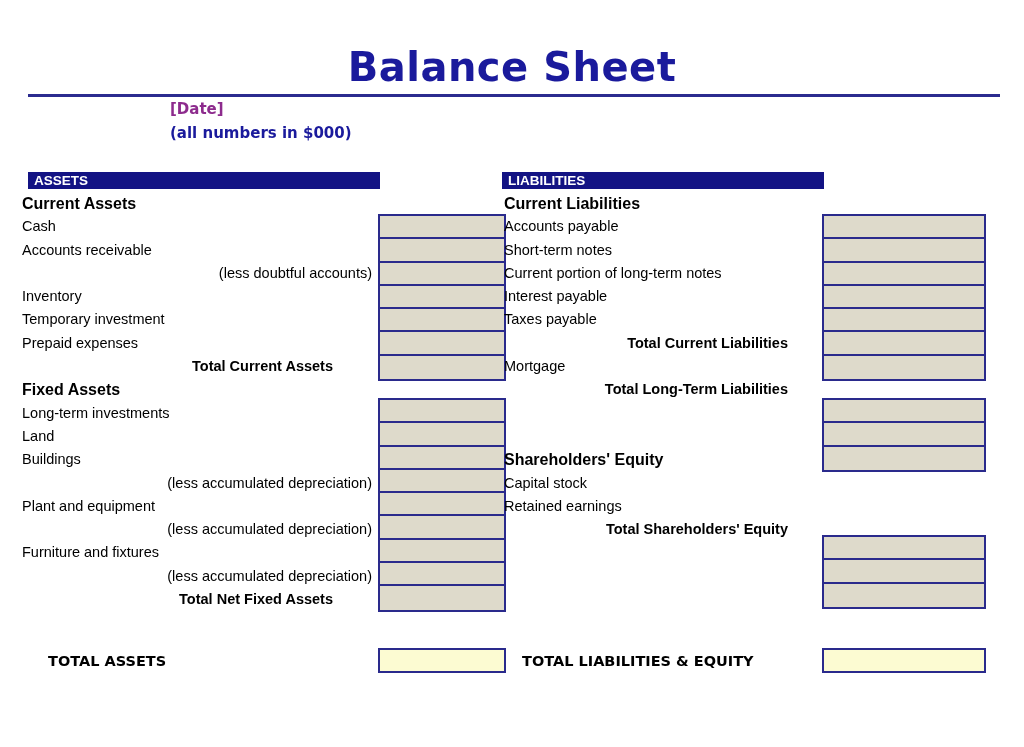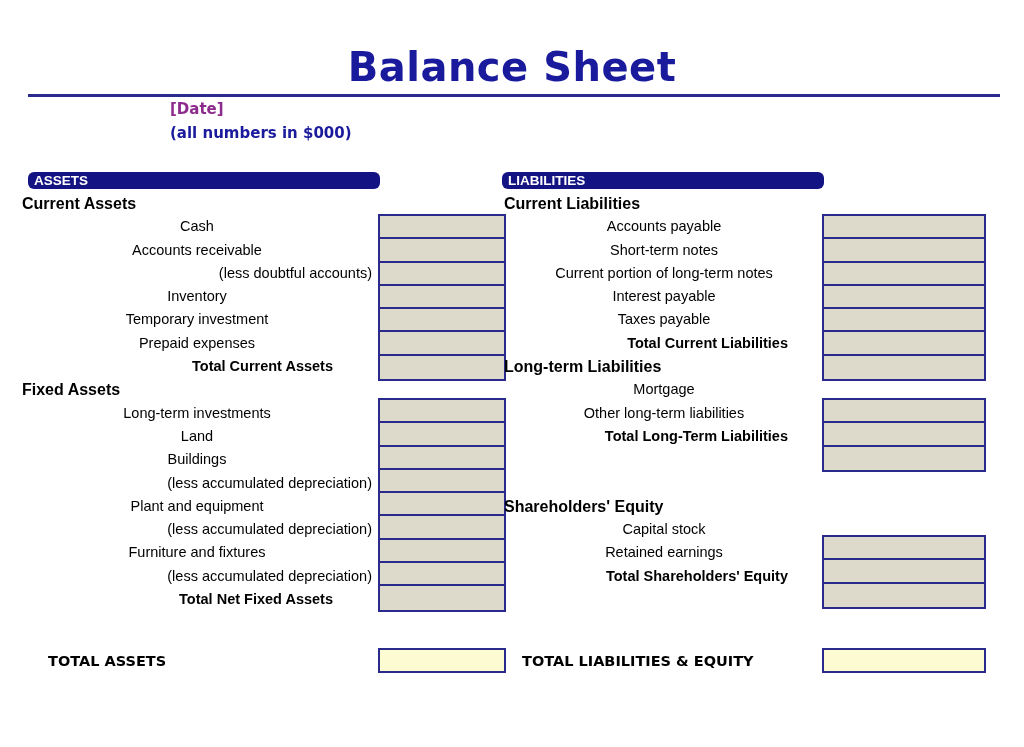--- a/index.html
+++ b/index.html
@@ -63,42 +63,41 @@
     position: absolute;
     height: 17px;
     background: #131384;
     color: #ffffff;
     font-size: 13.5px;
     font-weight: bold;
     line-height: 17px;
     padding-left: 6px;
     box-sizing: border-box;
     font-family: "Liberation Sans", sans-serif;
-    border-radius: 6px;
   }
   #assets-head   { left: 28px;  top: 172px; width: 352px; }
   #liab-head     { left: 502px; top: 172px; width: 322px; }
 
   
   .labelcol {
     position: absolute;
     top: 192px;
   }
   #assets-labels { left: 22px;  width: 350px; }
   #liab-labels   { left: 504px; width: 320px; }
 
   .row {
     height: 23.3px;
     line-height: 23.3px;
     font-size: 14.5px;
     white-space: nowrap;
     overflow: hidden;
   }
   .row.sub     { font-weight: bold; font-size: 16px; }
-  .row.item    { font-weight: normal; text-align: center; }
+  .row.item    { font-weight: normal; }
   .row.indent  { text-align: right; font-weight: normal; }
   .row.total   { text-align: right; font-weight: bold; padding-right: 39px; }
   .row.blank   { }
   #liab-labels .row.total { padding-right: 36px; }
 
   
   .boxstack {
     position: absolute;
     border: 2px solid #2a2a8c;
     box-sizing: border-box;
@@ -199,23 +198,21 @@
 
 <div class="labelcol" id="liab-labels">
   <div class="row sub">Current Liabilities</div>
   <div class="row item">Accounts payable</div>
   <div class="row item">Short-term notes</div>
   <div class="row item">Current portion of long-term notes</div>
   <div class="row item">Interest payable</div>
   <div class="row item">Taxes payable</div>
   <div class="row total">Total Current Liabilities</div>
 
-  <div class="row sub">Long-term Liabilities</div>
   <div class="row item">Mortgage</div>
-  <div class="row item">Other long-term liabilities</div>
   <div class="row total">Total Long-Term Liabilities</div>
 
   <div class="row blank"></div>
   <div class="row blank"></div>
 
   <div class="row sub">Shareholders' Equity</div>
   <div class="row item">Capital stock</div>
   <div class="row item">Retained earnings</div>
   <div class="row total">Total Shareholders' Equity</div>
 </div>

